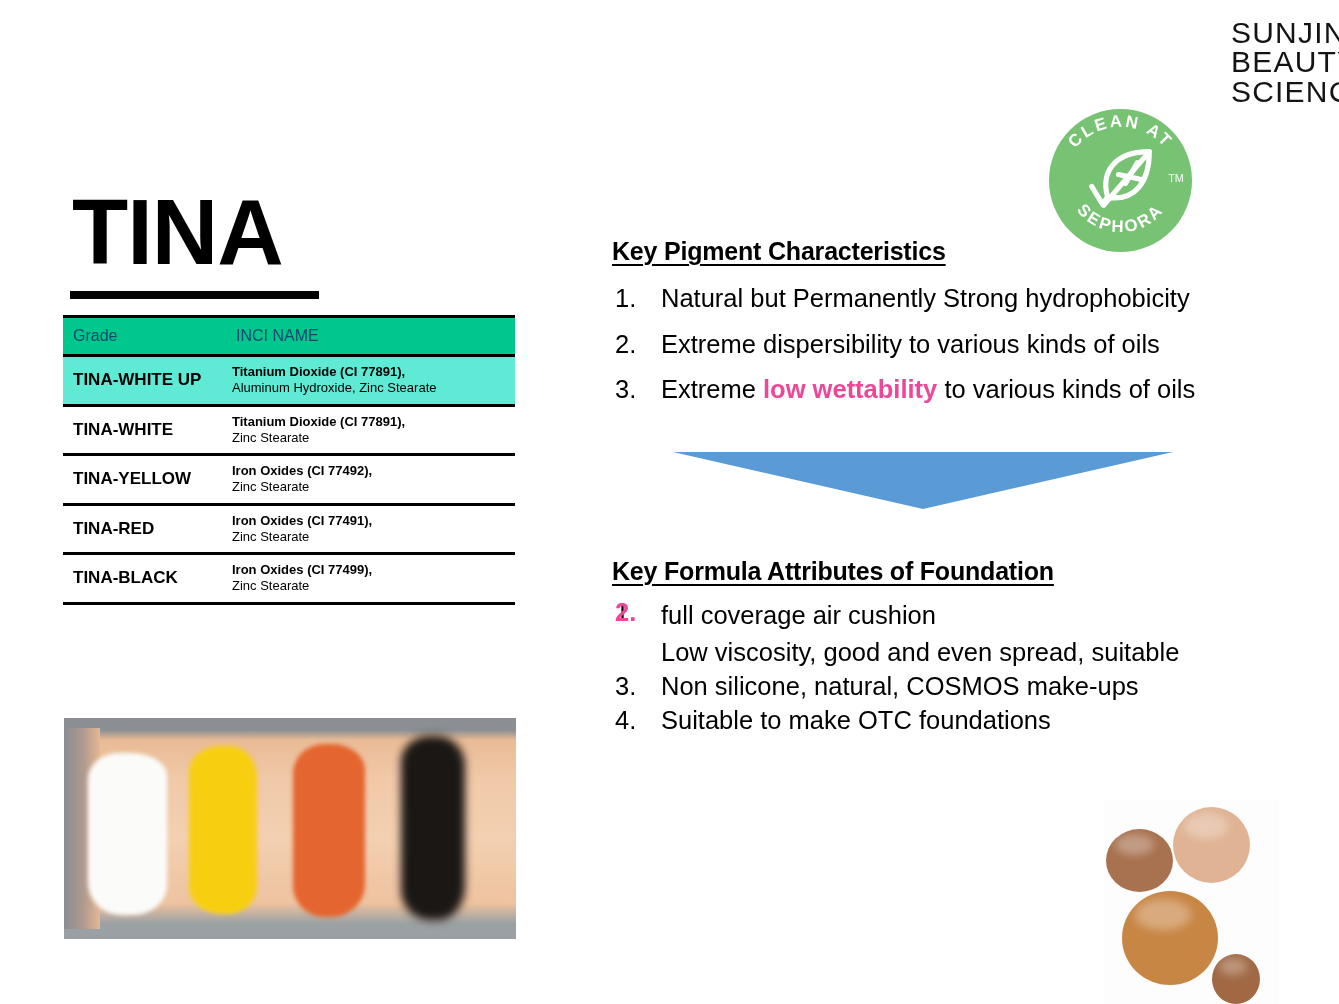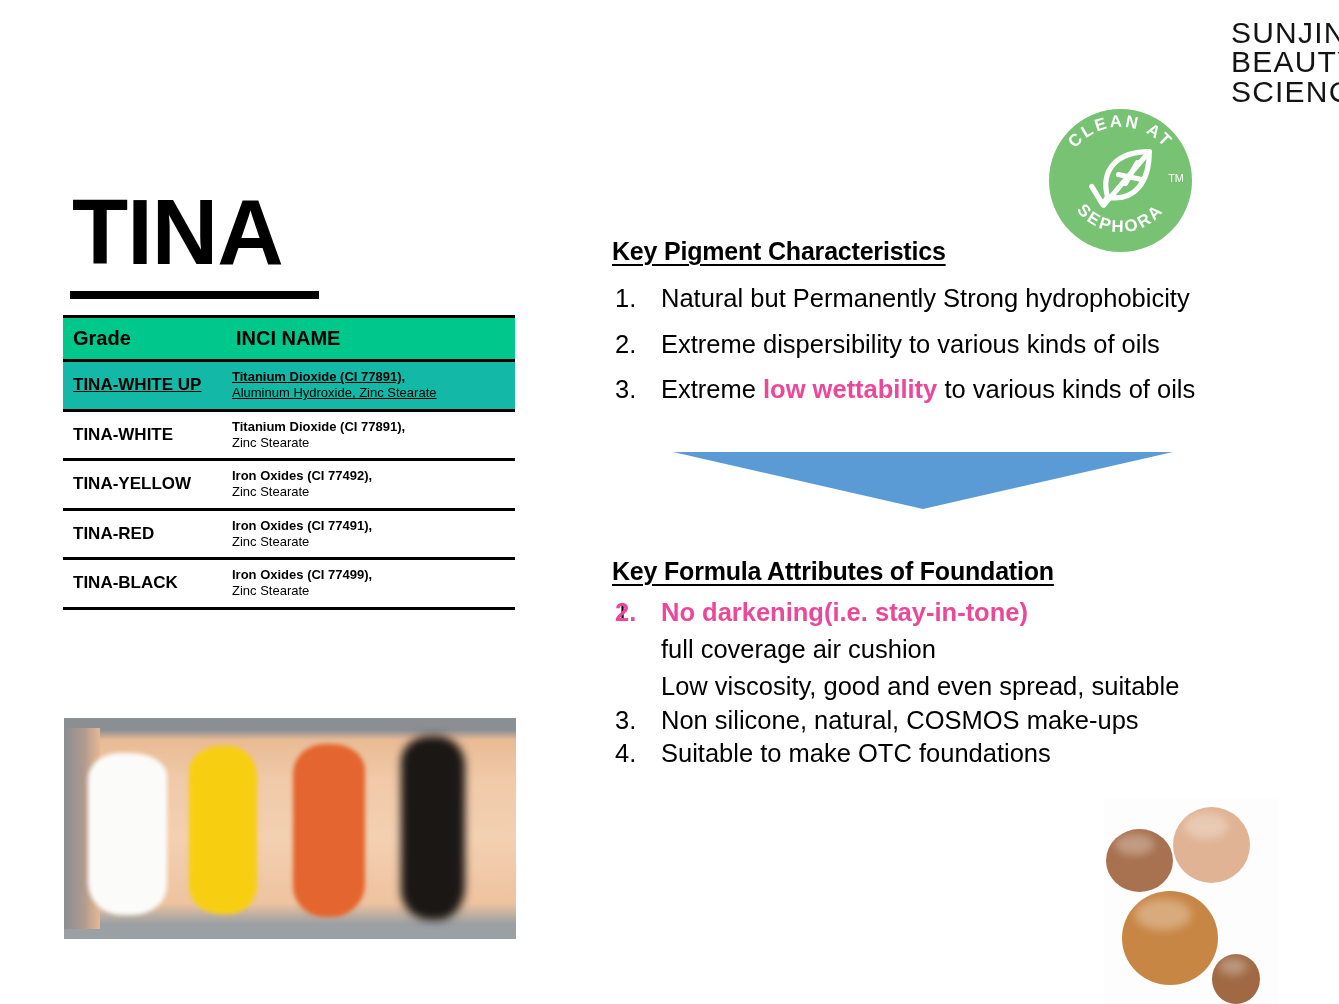--- a/index.html
+++ b/index.html
@@ -68,37 +68,36 @@
     top: 315px;
     width: 452px;
     border-collapse: collapse;
     table-layout: fixed;
   }
   .grade-table col.c-grade { width: 163px; }
   .grade-table col.c-inci  { width: 289px; }
 
   .grade-table thead th {
     background: #00C78C;
-    color: #000000;
-    font-size: 20px;
-    font-weight: bold;
+    color: #0c4a6e;
+    font-size: 16px;
+    font-weight: normal;
     text-align: left;
     padding: 9px 0 9px 10px;
     border-top: 3px solid #000;
     border-bottom: 3px solid #000;
   }
 
   .grade-table tbody td {
     vertical-align: middle;
     border-bottom: 3px solid #000;
     padding: 7px 4px 7px 10px;
   }
   .grade-table tbody tr.highlight td {
-    background: #14b8a6;
-    text-decoration: underline;
+    background: #5eead4;
   }
   .cell-grade {
     font-size: 17px;
     font-weight: bold;
     line-height: 1.18;
   }
   .cell-inci {
     font-size: 13px;
     line-height: 1.25;
     padding-left: 6px !important;
@@ -369,21 +368,20 @@
 </div>
 
 <div class="rt-block" id="formula-block">
   <div class="rt-heading">Key Formula Attributes of Foundation</div>
   <ol class="rt-list">
     <li>
       <span class="num">1.</span>
     </li>
     <li class="red bold">
       <span class="num">2.</span>
-      <span>No darkening(i.e. stay-in-tone)</span>
     </li>
   </ol>
   <div class="sub-line">full coverage air cushion</div>
   <div class="sub-line">Low viscosity, good and even spread, suitable</div>
   <ol class="rt-list">
     <li>
       <span class="num">3.</span>
       <span>Non silicone, natural, COSMOS make-ups</span>
     </li>
     <li>

